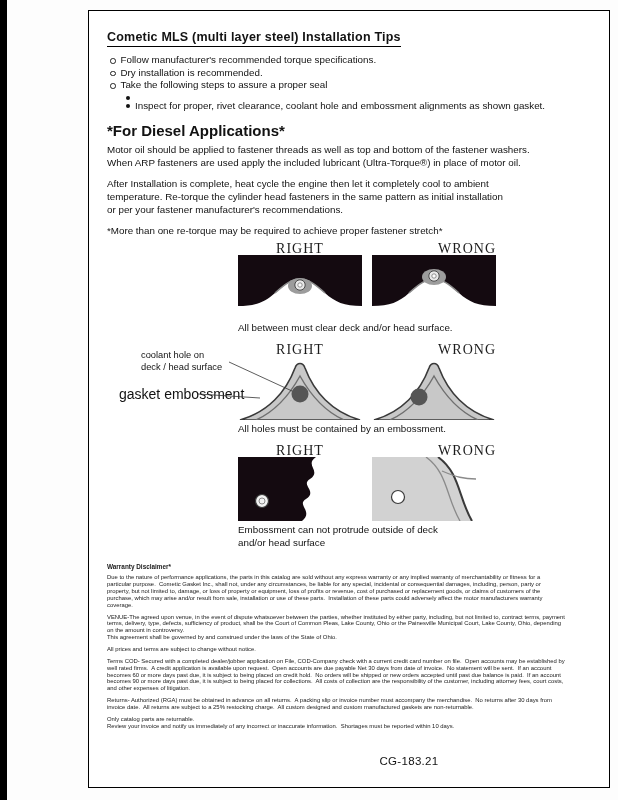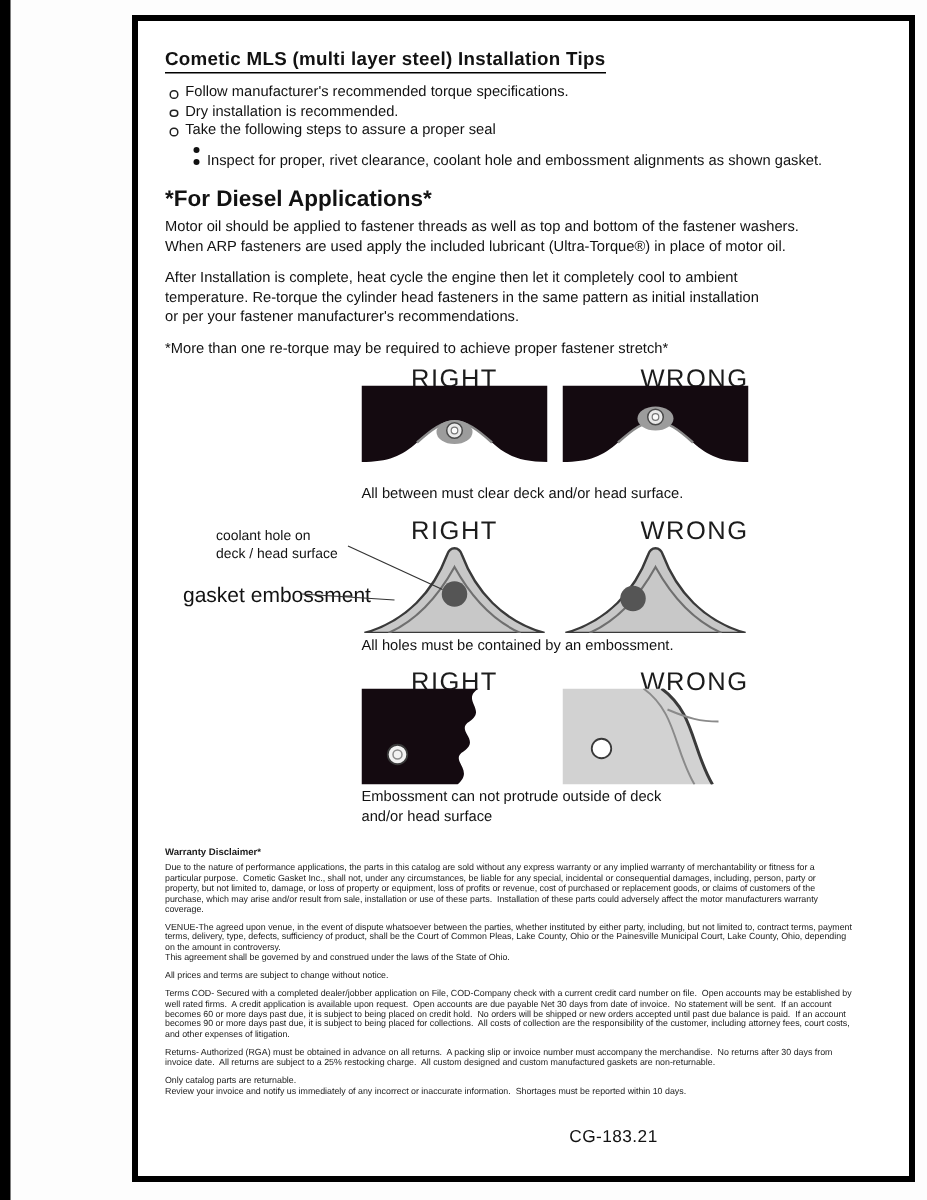--- a/index.html
+++ b/index.html
@@ -4,21 +4,21 @@
 <style>
   html, body { margin: 0; padding: 0; }
   body {
     width: 618px; height: 800px; position: relative;
     background: #fdfdfd; overflow: hidden;
     font-family: "Liberation Sans", sans-serif; color: #121212;
   }
   .page-edge { position: absolute; left: 0; top: 0; width: 7px; height: 800px; background: #000; }
   .frame {
     position: absolute; left: 88px; top: 10px; width: 522px; height: 778px;
-    box-sizing: border-box; border: 4px solid #000000; background: #fff;
+    box-sizing: border-box; border: 1px solid #000000; background: #fff;
     padding: 16px 18px;
   }
   .doc-title {
     display: inline-block; font-size: 12.5px; font-weight: bold; letter-spacing: .2px;
     border-bottom: 1.5px solid #000; padding-bottom: 2px; margin: 2px 0 7px 0;
   }
   .tips { font-size: 9.8px; line-height: 1.3; }
   .tip { display: flex; }
   .b-open {
     flex: 0 0 auto; width: 3.5px; height: 3.5px; border: 1px solid #222;
@@ -26,21 +26,21 @@
   }
   .tip.sub .b-dot {
     flex: 0 0 auto; width: 4px; height: 4px; background: #111;
     border-radius: 50%; margin: 4px 5px 0 19px;
   }
   .diesel-h { font-size: 15px; font-weight: bold; margin: 9px 0 5px 0; }
   .para { font-size: 9.8px; line-height: 1.32; margin: 0 0 8px 0; white-space: pre-wrap; max-width: 488px; }
   .note { margin-bottom: 4px; }
   .figures { margin-left: 131px; width: 258px; }
   .fig-group { position: relative; }
-  .figlabels { display: flex; font-size: 17px; letter-spacing: 1px; color: #1c1c1c; height: 14px; }
+  .figlabels { display: flex; font-size: 14px; letter-spacing: 1px; color: #1c1c1c; height: 14px; font-family: Liberation Serif, serif; }
   .figlabels span { width: 124px; text-align: center; }
   .figlabels span + span { margin-left: 10px; text-align: right; }
   .figrow { display: flex; }
   .figrow svg { display: block; }
   .figrow svg + svg { margin-left: 10px; }
   .caption { font-size: 9.8px; margin: 3px 0 7px 0; white-space: pre-wrap; line-height: 1.3; }
   .callout1 {
     position: absolute; left: -97px; top: 8px; width: 95px;
     font-size: 9.3px; line-height: 1.25; white-space: pre-wrap;
   }

